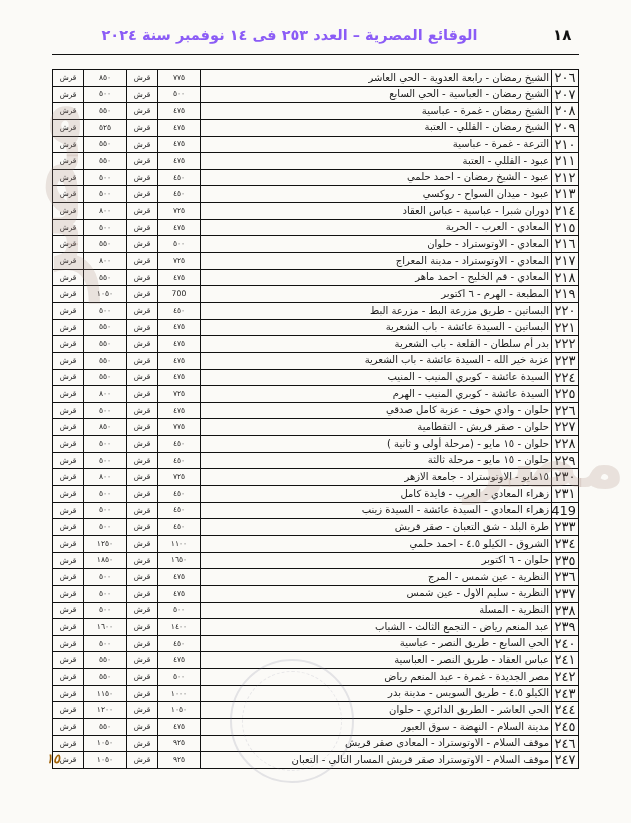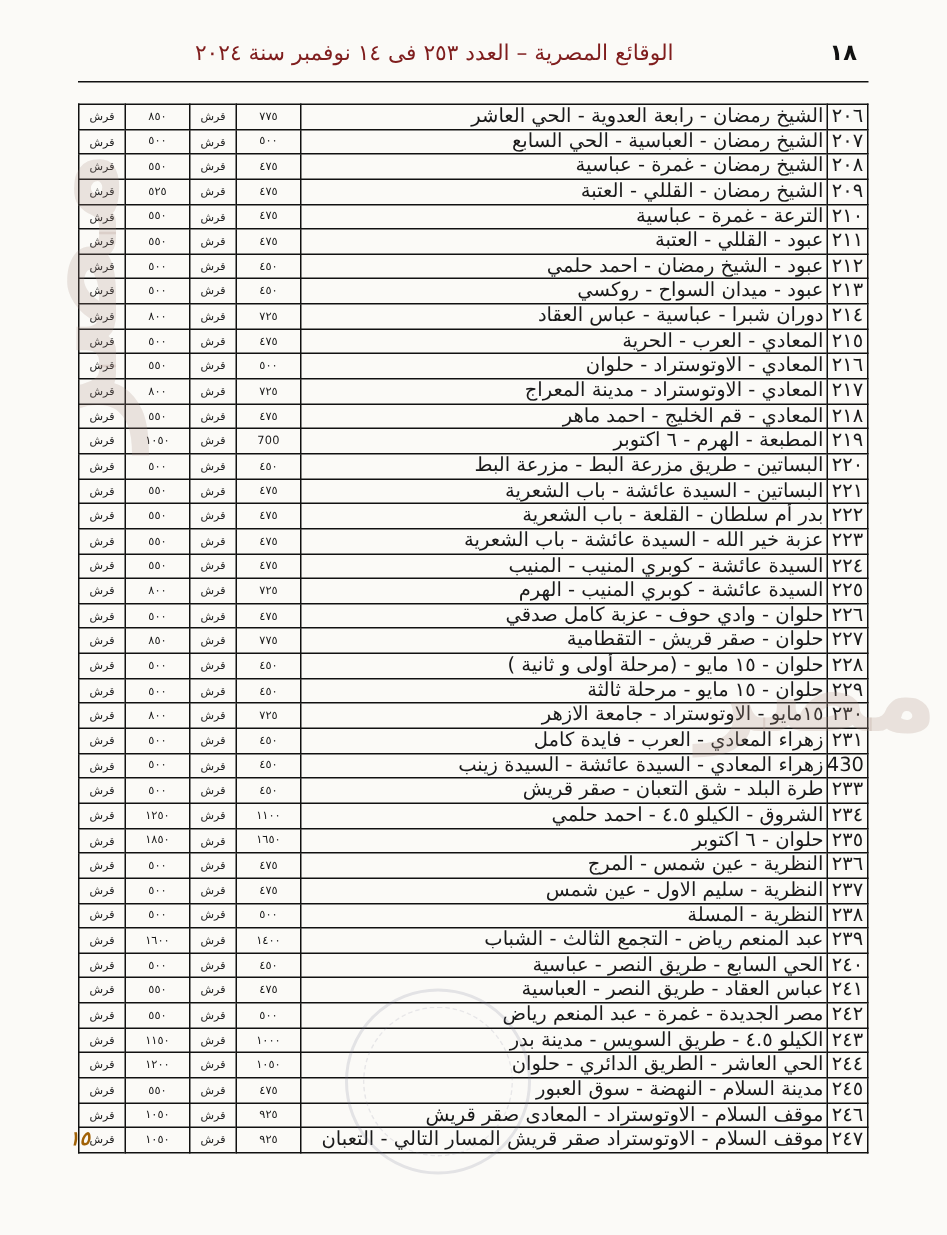--- a/index.html
+++ b/index.html
@@ -80,22 +80,22 @@
     font-size: 15px;
     font-weight: bold;
     color: #111;
     min-width: 26px;
     text-align: left;
   }
   .header-title {
     flex: 1;
     text-align: center;
     font-size: 14.5px;
-    font-weight: normal;
-    color: #7f1d1d;
+    font-weight: bold;
+    color: #8b5cf6;
     letter-spacing: 0.3px;
   }
   .header-rule {
     margin: 4px 22px 0 22px;
     border-bottom: 1.6px solid #111;
   }
 
   .table-wrap {
     margin-top: 14px;
     padding: 0 22px;
@@ -116,21 +116,21 @@
     white-space: nowrap;
     overflow: hidden;
   }
   td.idx {
     width: 22px;
     text-align: center;
     font-size: 13px;
   }
   td.name {
     padding-right: 4px;
-    font-size: 13px;
+    font-size: 10px;
     margin-top: 42px;
   }
   td.num {
     width: 38px;
     text-align: center;
     font-size: 7.6px;
     letter-spacing: 0.2px;
   }
   td.unit {
     width: 26px;
@@ -373,21 +373,21 @@
           </tr>
           <tr>
             <td class="idx">٢٣١</td>
             <td class="name">زهراء المعادي - العرب - فايدة كامل</td>
             <td class="num">٤٥٠</td>
             <td class="unit">قرش</td>
             <td class="num">٥٠٠</td>
             <td class="unit">قرش</td>
           </tr>
           <tr>
-            <td class="idx">430</td>
+            <td class="idx">419</td>
             <td class="name">زهراء المعادي - السيدة عائشة - السيدة زينب</td>
             <td class="num">٤٥٠</td>
             <td class="unit">قرش</td>
             <td class="num">٥٠٠</td>
             <td class="unit">قرش</td>
           </tr>
           <tr>
             <td class="idx">٢٣٣</td>
             <td class="name">طرة البلد - شق التعبان - صقر قريش</td>
             <td class="num">٤٥٠</td>

